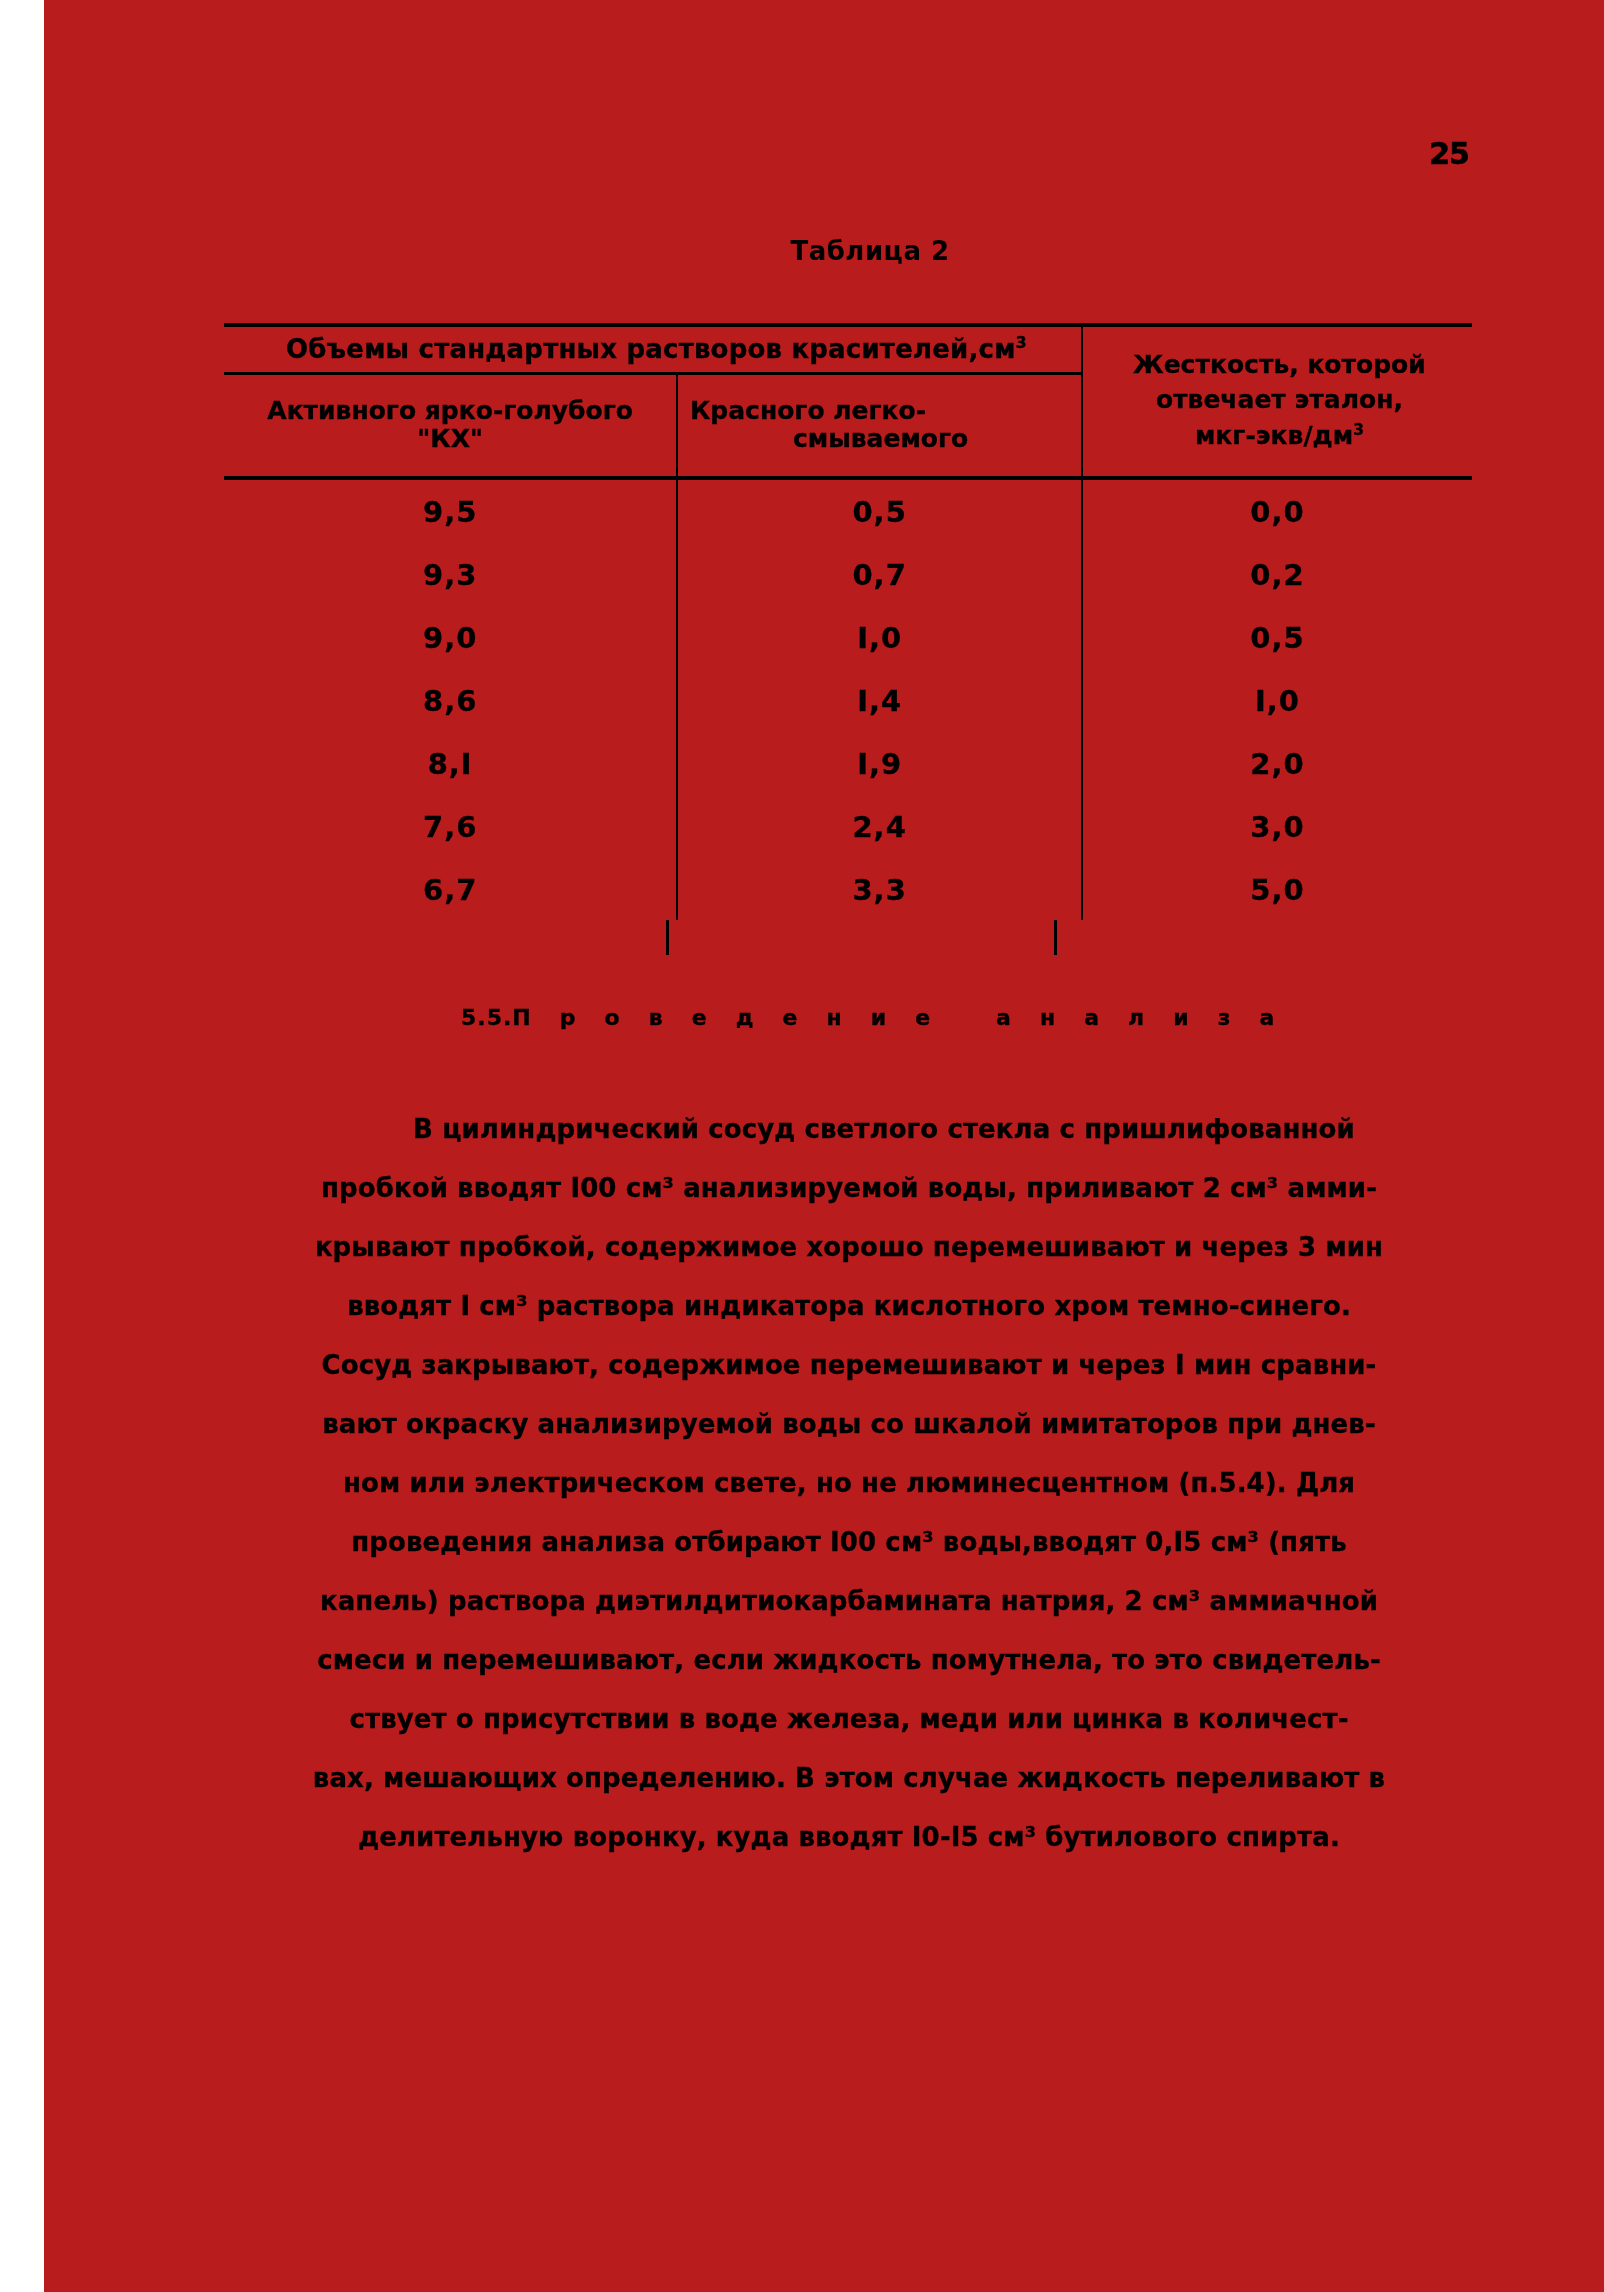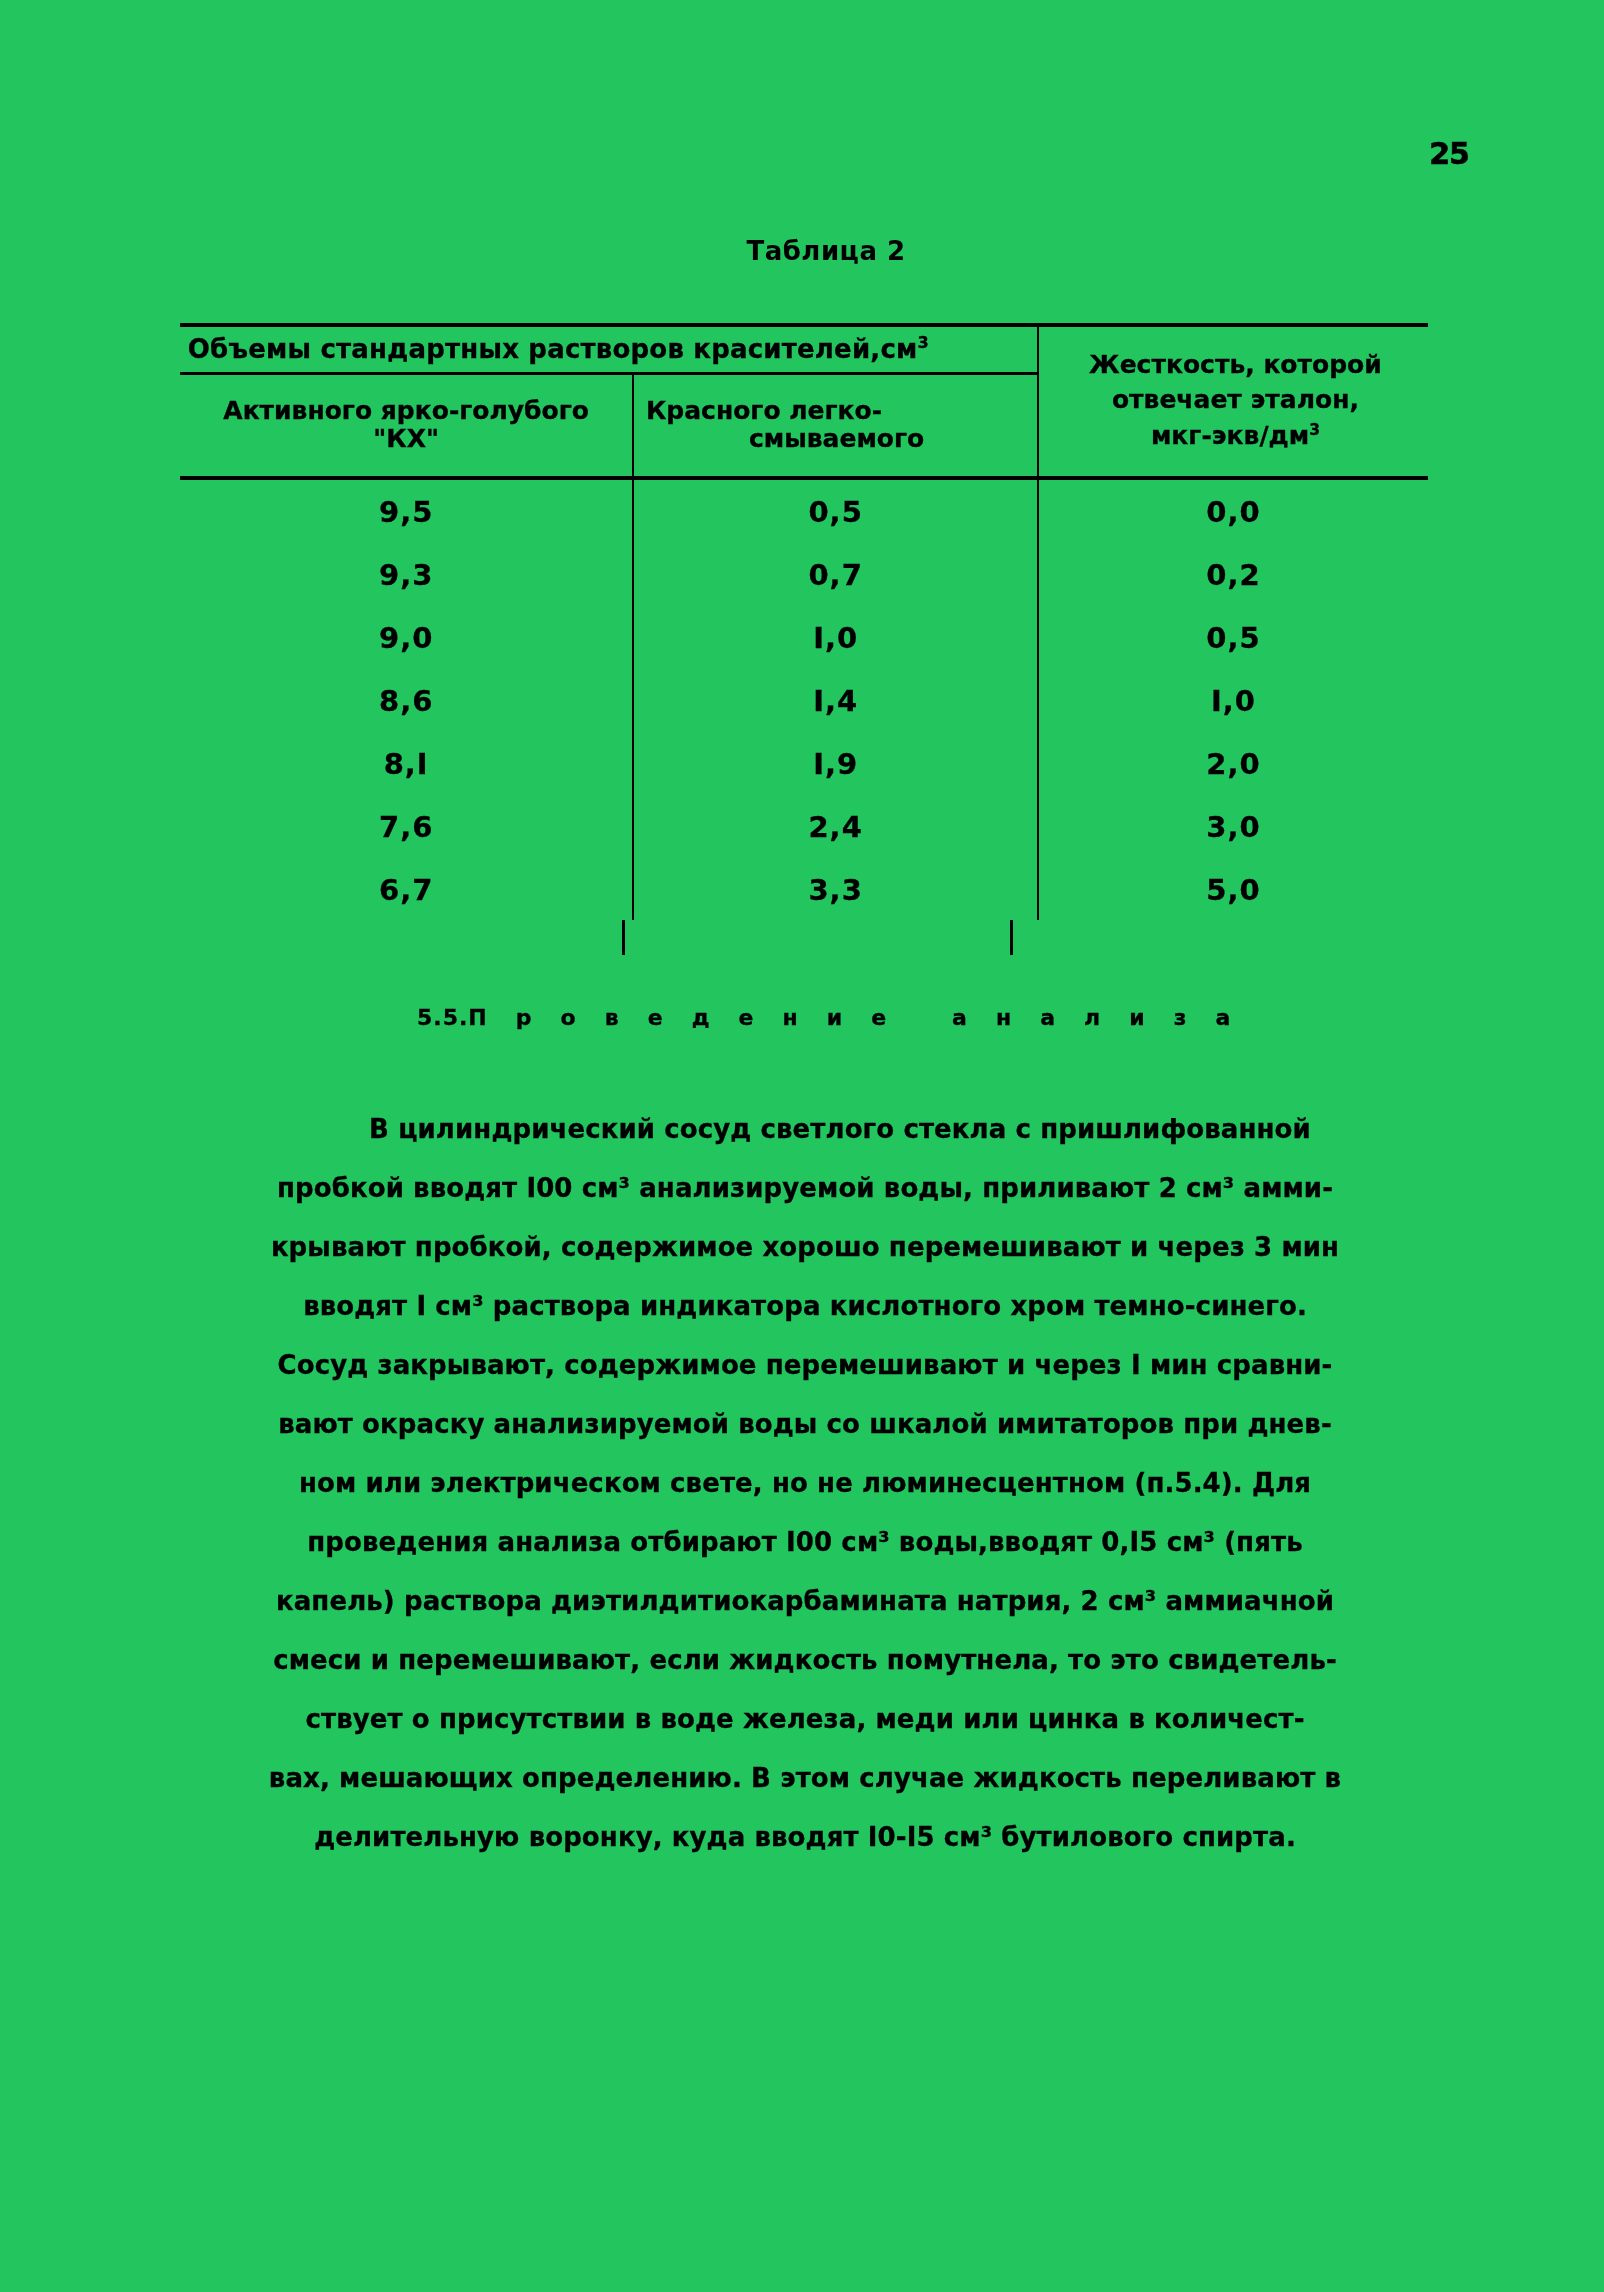--- a/index.html
+++ b/index.html
@@ -13,21 +13,22 @@
     position: relative;
     font-family: "Liberation Serif", "DejaVu Serif", serif;
     color: #000000;
     overflow: hidden;
   }
 
   
   #page {
     position: absolute;
     inset: 0;
-    background: #22c55e;
+    background: #b91c1c;
+    margin-left: 44px;
   }
 
   
   #page-number {
     position: absolute;
     top: 136px;
     right: 136px;
     font-family: "DejaVu Sans", sans-serif;
     font-weight: 900;
     font-size: 30px;
@@ -72,20 +73,21 @@
   .rule-top   { border-top: 4.9px solid #000; }
   .rule-mid   { border-top: 3.9px solid #000; }
   .rule-thick { border-top: 4.9px solid #000; }
   .vline      { border-left: 2.9px solid #000; }
 
   .hdr-span {
     font-size: 26px;
     letter-spacing: 0.2px;
     padding: 6.8px 0 8.7px 7.8px !important;
     white-space: nowrap;
+    text-align: center;
   }
   .hdr-sub {
     font-size: 25px;
     line-height: 1.12;
     text-align: center;
     padding: 7.8px 9.7px 9.7px 9.7px !important;
     height: 83px;
   }
   .hdr-right {
     font-size: 25px;

